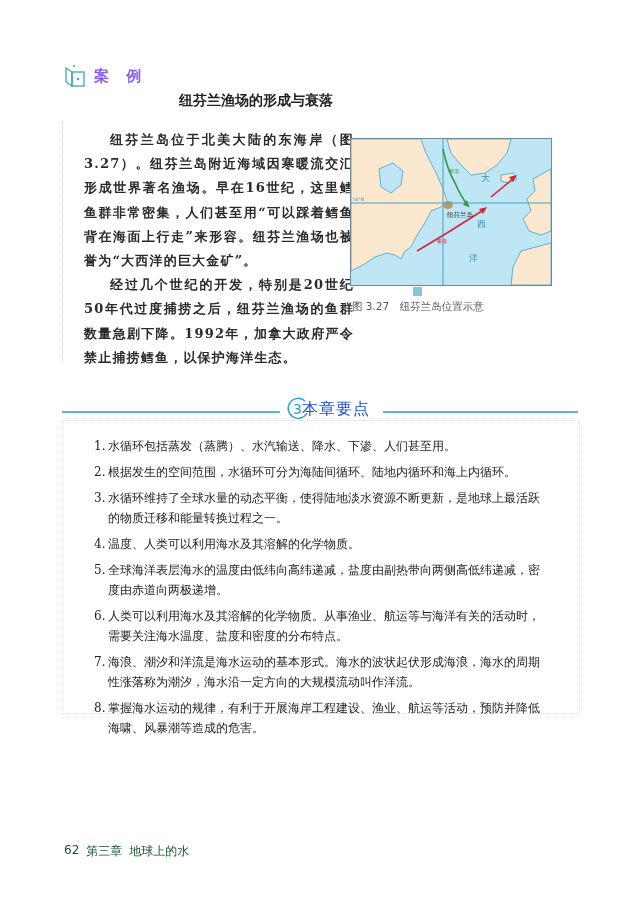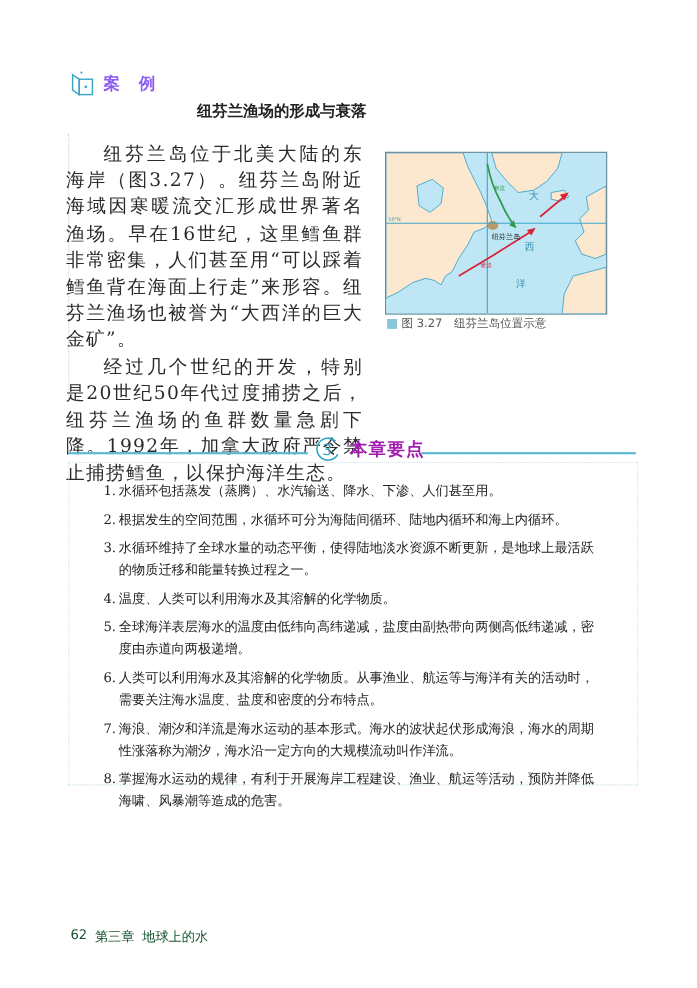--- a/index.html
+++ b/index.html
@@ -6,32 +6,32 @@
   body{width:634px;height:898px;background:#ffffff;position:relative;overflow:hidden;
        font-family:"DejaVu Serif","Liberation Serif",serif;color:#2a2a2a;}
   .abs{position:absolute;}
   
   .case-head{left:64px;top:64px;display:flex;align-items:center;gap:8px;}
   .case-icon{width:22px;height:24px;position:relative;}
   .case-label{font-family:"DejaVu Sans","Liberation Sans",sans-serif;font-size:15px;color:#8b5cf6;letter-spacing:6px;font-weight:bold;}
   .case-title{left:0;width:512px;top:92px;text-align:center;font-size:14px;font-weight:bold;color:#222;
        font-family:"DejaVu Sans","Liberation Sans",sans-serif;}
   .case-box{left:62px;top:122px;width:290px;height:240px;border-left:1px dotted #b8d7e3;}
-  .case-text{left:60px;top:128px;width:270px;font-size:17px;line-height:24.2px;text-align:justify;letter-spacing:1.2px;}
+  .case-text{left:84px;top:128px;width:270px;font-size:13px;line-height:24.2px;text-align:justify;letter-spacing:1.2px;font-weight:bold;}
   .case-text p{margin:0;text-indent:2em;}
   
   .map{left:350px;top:138px;width:200px;height:146px;border:1px solid #6a8a99;background:#bfe6f4;overflow:hidden;}
   .map-caption{left:352px;top:287px;font-size:10.5px;color:#555;display:flex;align-items:center;gap:4px;
-       font-family:"DejaVu Sans","Liberation Sans",sans-serif;}
+       font-family:"DejaVu Sans","Liberation Sans",sans-serif;flex-direction:column;}
   .cap-square{width:9px;height:9px;background:#86c6d8;}
   
   .sum-line-left{left:62px;top:411px;width:218px;height:2px;background:#5bb9cf;}
   .sum-line-right{left:383px;top:411px;width:195px;height:2px;background:#5bb9cf;}
   .sum-num{left:285px;top:396px;width:26px;height:26px;}
-  .sum-title{left:318px;top:399px;font-family:"DejaVu Sans","Liberation Sans",sans-serif;font-size:16px;font-weight:bold;color:#a21caf;letter-spacing:1px;}
+  .sum-title{left:302px;top:399px;font-family:"DejaVu Sans","Liberation Sans",sans-serif;font-size:16px;font-weight:normal;color:#1d4ed8;letter-spacing:1px;}
   .sum-box{left:62px;top:420px;width:516px;height:292px;border-top:1px dotted #cfe3ea;border-right:1px dotted #cfe3ea;border-bottom:1px dotted #cfe3ea;border-left:1px dotted #cfe3ea;}
   .sum-list{left:94px;top:436px;width:456px;font-size:12px;line-height:20px;font-family:"DejaVu Serif","Liberation Serif",serif;color:#222;}
   .sum-item{display:flex;margin-bottom:6px;}
   .sum-item .n{width:14px;flex:none;}
   .sum-item .t{flex:1;}
   
   .footer{left:64px;top:843px;font-size:12px;color:#14532d;display:flex;gap:7px;font-family:"DejaVu Sans","Liberation Sans",sans-serif;}
 </style>
 </head>
 <body>

